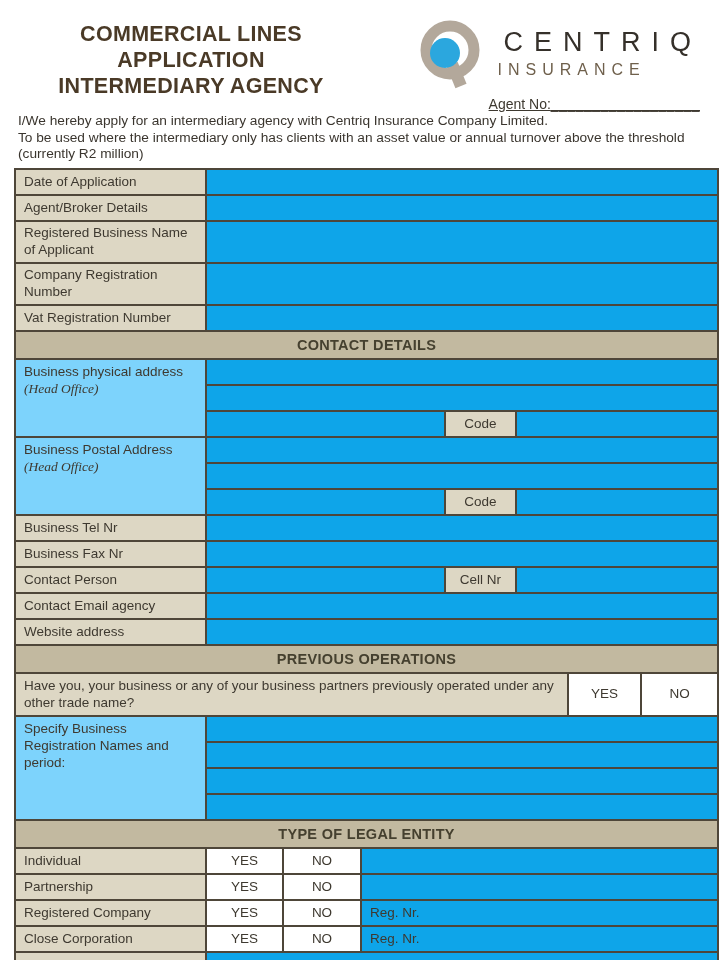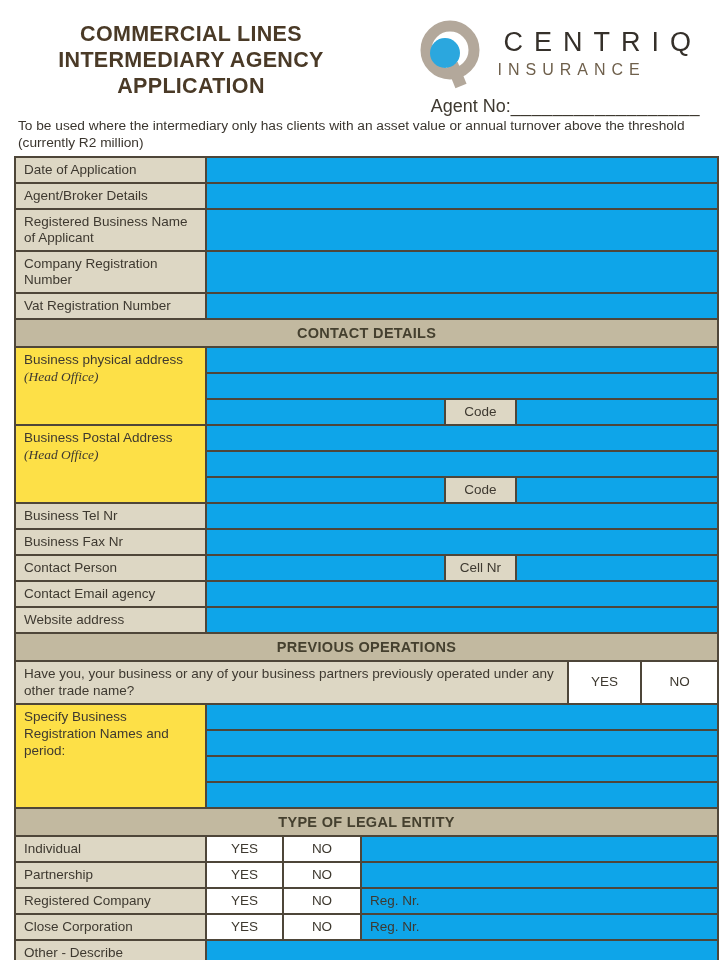--- a/index.html
+++ b/index.html
@@ -11,52 +11,52 @@
   .title{
     width:330px;text-align:center;font-weight:bold;font-size:21.5px;
     line-height:1.2;color:#4a3a27;letter-spacing:0.3px;margin-top:6px;
   }
   .logo-block{flex:1;display:flex;flex-direction:column;align-items:flex-end;}
   .logo-row{display:flex;align-items:center;gap:8px;margin-right:2px;}
   .q-icon{width:76px;height:80px;display:inline-block;}
   .logo-text{display:flex;flex-direction:column;align-items:flex-start;padding-bottom:6px;}
   .brand{font-size:27px;letter-spacing:11px;color:#35302a;text-indent:6px;}
   .brand-sub{font-size:16px;letter-spacing:6px;color:#6f604c;margin-top:3px;}
-  .agent-no{font-size:18px;color:#3e3930;margin-top:0px;margin-right:4px;}
+  .agent-no{font-size:14px;color:#3e3930;margin-top:0px;margin-right:4px;text-decoration:underline;}
   .agent-line{letter-spacing:0.5px;}
   .intro{margin:1px 20px 5px 18px;font-size:13.7px;line-height:1.22;color:#3a352e;max-width:678px;}
   table{
     border-collapse:collapse;table-layout:fixed;width:703px;margin-left:14px;
   }
   td{
     border:2px solid #4e4639;font-size:13.5px;color:#3e3930;
     padding:2px 8px;line-height:1.25;overflow:hidden;
   }
   td.lbl{background:#ddd7c4;}
-  td.lbl-top{background:#fde047;vertical-align:top;padding-top:4px;}
+  td.lbl-top{background:#7dd3fc;vertical-align:top;padding-top:4px;}
   td.sec{
     background:#c2b9a0;font-weight:bold;text-align:center;color:#45402f;
     font-size:14.5px;letter-spacing:0.3px;height:22px;
   }
   td.input{background:#0ea5e9;}
   td.mini{background:#ddd7c4;text-align:center;}
   td.yesno{background:#ffffff;text-align:center;}
   tr.std{height:26px;}
   tr.tall{height:42px;}
   tr.q{height:43px;}
   .head-office{font-family:"Liberation Serif", serif;font-style:italic;}
 </style>
 </head>
 <body>
 
 <div class="header">
   <div class="title">
     <div>COMMERCIAL LINES</div>
+    <div>APPLICATION</div>
     <div>INTERMEDIARY AGENCY</div>
-    <div>APPLICATION</div>
   </div>
   <div class="logo-block">
     <div class="logo-row">
       <span class="q-icon">
         <svg width="76" height="80" viewBox="0 0 76 80">
           <circle cx="36" cy="34" r="24" fill="none" stroke="#b3a89b" stroke-width="11"></circle>
           <line x1="38" y1="48" x2="47" y2="70" stroke="#b3a89b" stroke-width="12"></line>
           <circle cx="31" cy="37" r="15" fill="#2ba7de"></circle>
         </svg>
       </span>
@@ -65,20 +65,21 @@
         <div class="brand-sub">INSURANCE</div>
       </div>
     </div>
     <div class="agent-no">
       <span>Agent No:</span><span class="agent-line">__________________</span>
     </div>
   </div>
 </div>
 
 <div class="intro">
+  <div>I/We hereby apply for an intermediary agency with Centriq Insurance Company Limited.</div>
   <div>To be used where the intermediary only has clients with an asset value or annual turnover above the threshold (currently R2 million)</div>
 </div>
 
 <table>
   <colgroup>
     <col style="width:191px">
       <col style="width:77px">
       <col style="width:78px">
       <col style="width:84px">
     <col style="width:71px">

